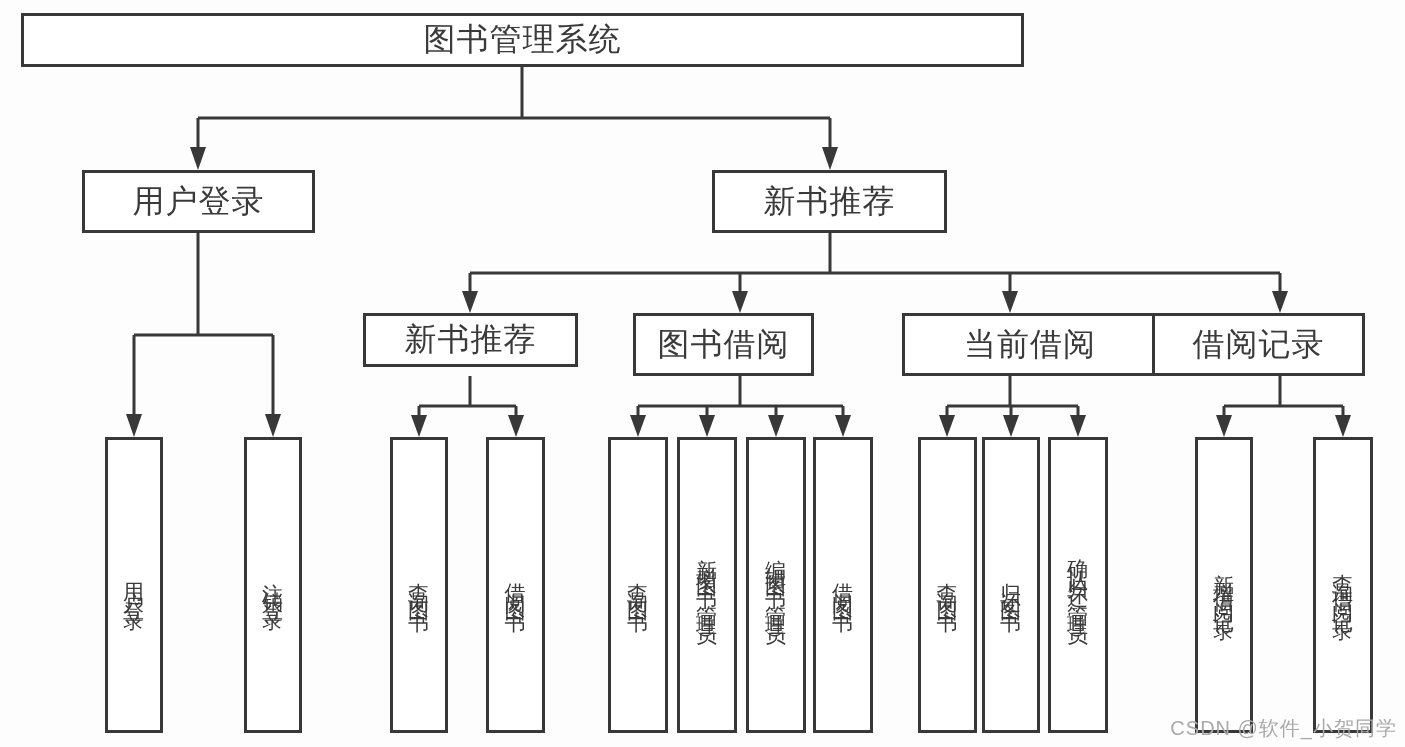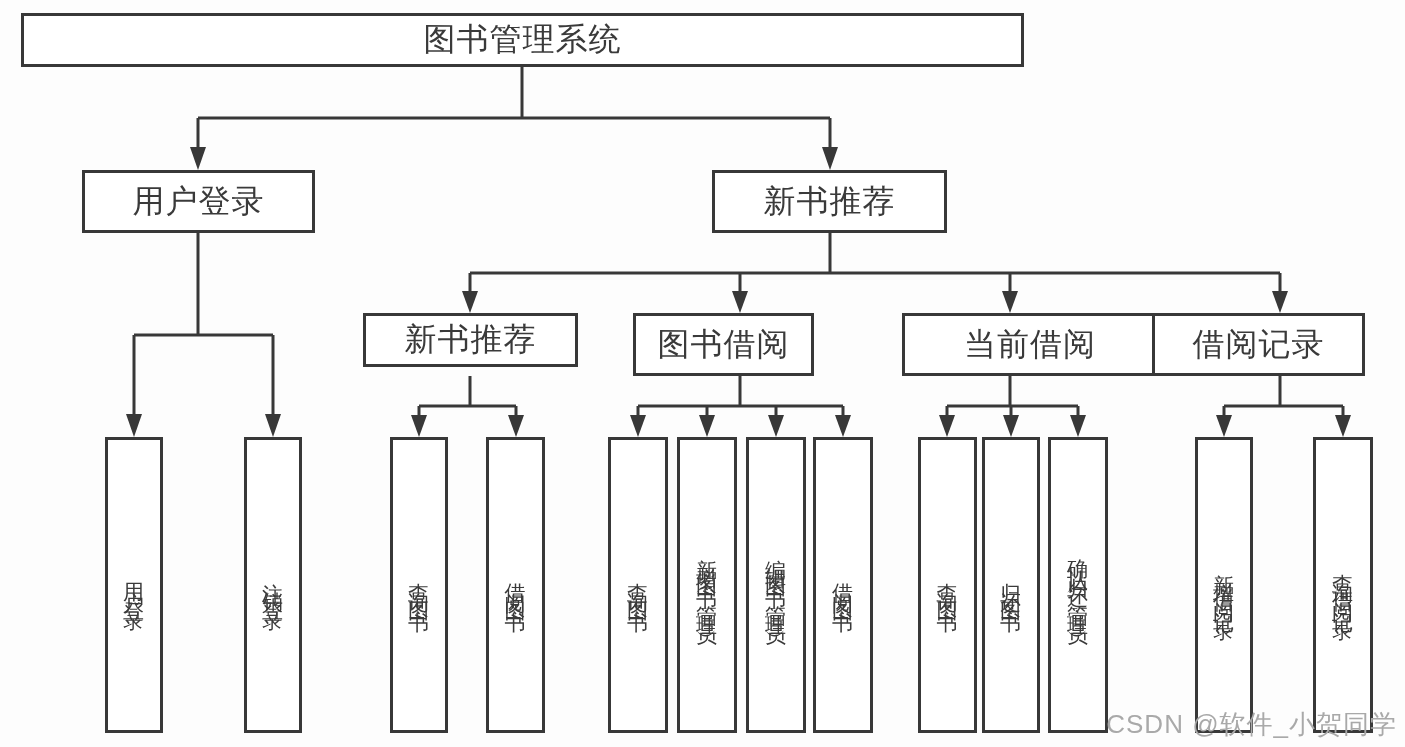--- a/index.html
+++ b/index.html
@@ -41,21 +41,21 @@
     writing-mode:vertical-rl;
     text-orientation:mixed;
     letter-spacing:0.45em;
     line-height:1;
     white-space:nowrap;
   }
   .watermark{
     position:absolute;
     right:8px;
     bottom:5px;
-    font-size:26px;
+    font-size:20px;
     color:var(--wm);
     letter-spacing:1px;
     white-space:nowrap;
   }
   
   #n-root          {left:21px;  top:13px;  width:1003px; height:54px;}
   #n-user-login    {left:82px;  top:170px; width:233px;  height:63px;}
   #n-book-mgmt     {left:712px; top:170px; width:235px;  height:63px;}
   #n-new-book      {left:363px; top:313px; width:215px;  height:54px;}
   #n-book-borrow   {left:633px; top:313px; width:181px;  height:63px;}

